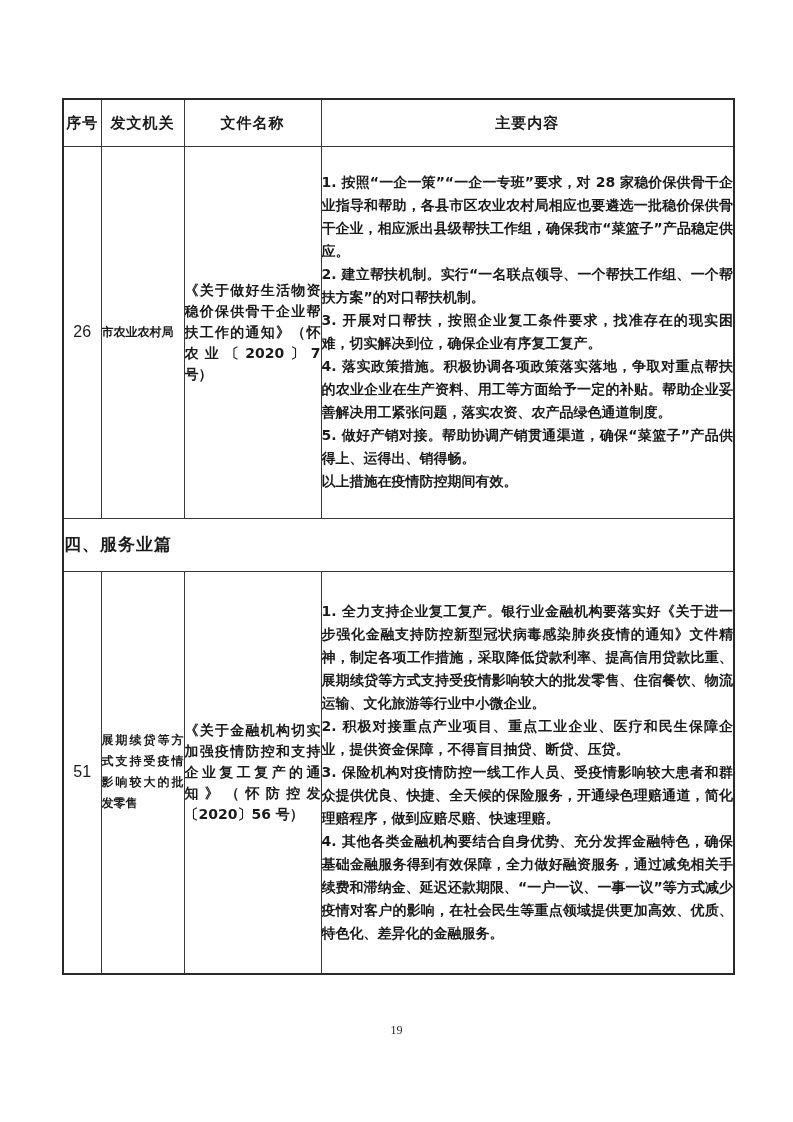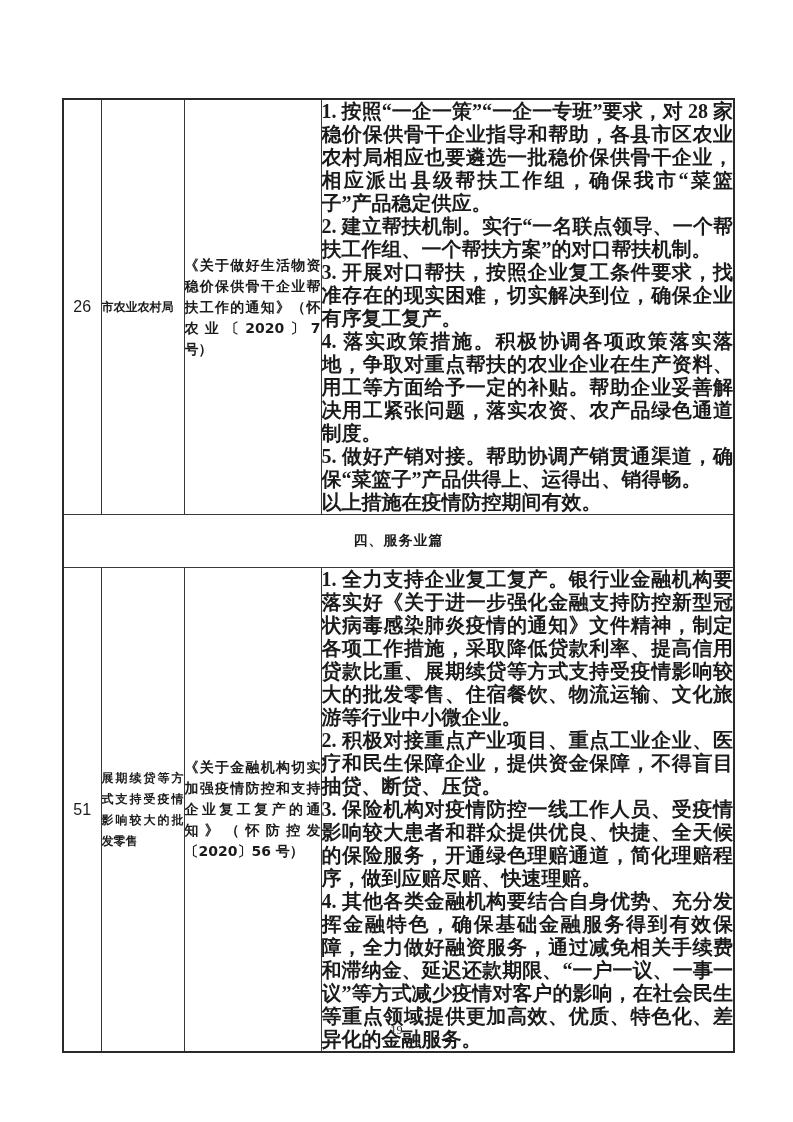--- a/index.html
+++ b/index.html
@@ -61,33 +61,32 @@
   }
   .docname-cell {
     font-size: 14px;
     font-weight: 700;
     line-height: 21px;
     padding: 0 8px;
     text-align: justify;
     text-align-last: left;
   }
   .content-cell {
-    font-size: 20px;
+    font-size: 14px;
     font-weight: 700;
     line-height: 23px;
     padding: 0 9px;
     text-align: justify;
     text-align-last: left;
     white-space: pre-wrap;
-    font-family: Liberation Serif, serif;
   }
   .section-cell {
-    font-size: 14px;
+    font-size: 17px;
     font-weight: 700;
-    text-align: center;
+    text-align: left;
     letter-spacing: 1px;
     margin-top: 42px;
   }
   .page-number {
     position: absolute;
     left: 0;
     right: 0;
     top: 1023px;
     text-align: center;
     font-family: "Liberation Serif", "DejaVu Serif", serif;
@@ -101,20 +100,26 @@
 <div class="page">
 
   <table class="doc-table">
     <colgroup>
       <col style="width:38px">
       <col style="width:83px">
       <col style="width:137px">
       <col style="width:413px">
     </colgroup>
     <tbody>
+      <tr class="header-row">
+        <th>序号</th>
+        <th>发文机关</th>
+        <th>文件名称</th>
+        <th>主要内容</th>
+      </tr>
 
       <tr class="row-26">
         <td class="index-cell">26</td>
         <td class="agency-cell">市农业农村局</td>
         <td class="docname-cell">《关于做好生活物资稳价保供骨干企业帮扶工作的通知》（怀农业〔2020〕7 号）</td>
         <td class="content-cell">1. 按照“一企一策”“一企一专班”要求，对 28 家稳价保供骨干企业指导和帮助，各县市区农业农村局相应也要遴选一批稳价保供骨干企业，相应派出县级帮扶工作组，确保我市“菜篮子”产品稳定供应。
 2. 建立帮扶机制。实行“一名联点领导、一个帮扶工作组、一个帮扶方案”的对口帮扶机制。
 3. 开展对口帮扶，按照企业复工条件要求，找准存在的现实困难，切实解决到位，确保企业有序复工复产。
 4. 落实政策措施。积极协调各项政策落实落地，争取对重点帮扶的农业企业在生产资料、用工等方面给予一定的补贴。帮助企业妥善解决用工紧张问题，落实农资、农产品绿色通道制度。
 5. 做好产销对接。帮助协调产销贯通渠道，确保“菜篮子”产品供得上、运得出、销得畅。

